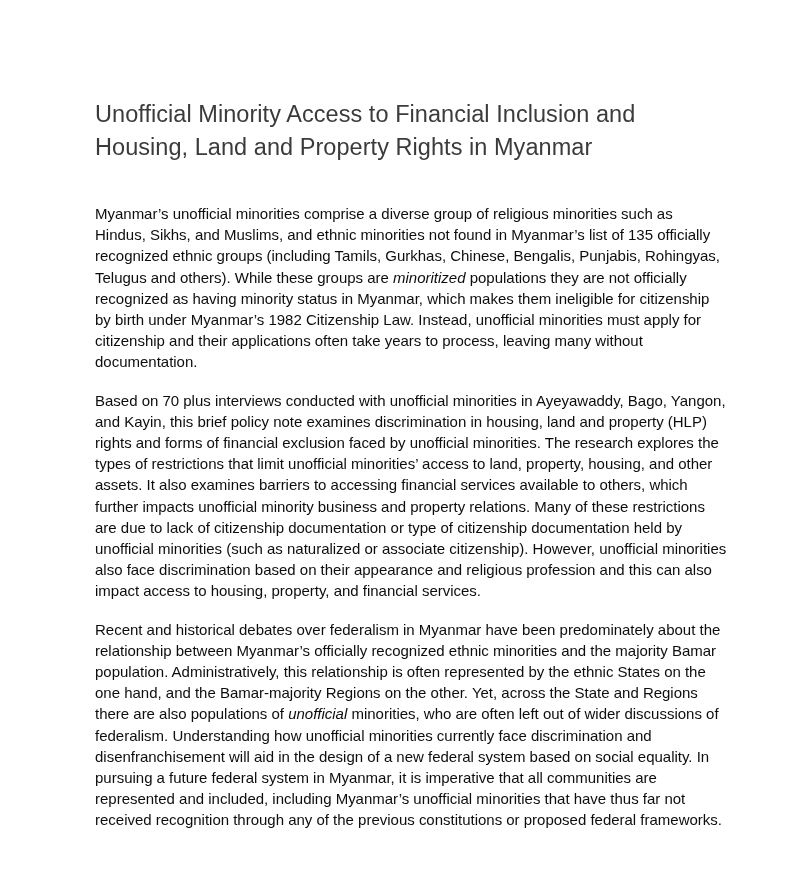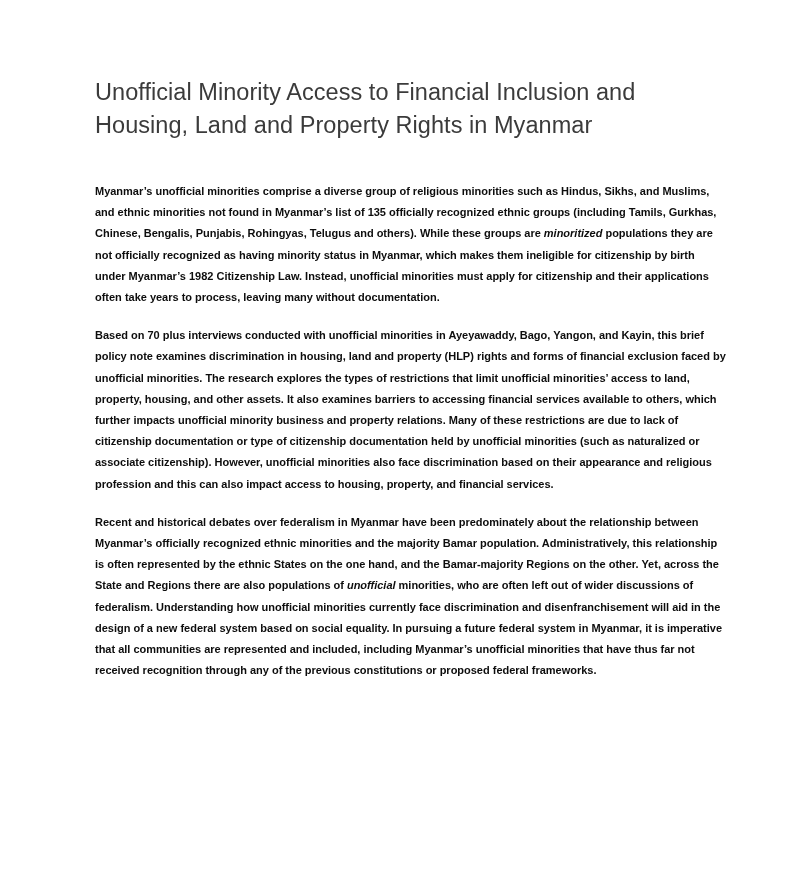--- a/index.html
+++ b/index.html
@@ -18,42 +18,42 @@
     position: relative;
     width: 810px;
     height: 886px;
     background: #ffffff;
     box-sizing: border-box;
   }
 
   .doc-body {
     position: absolute;
     left: 95px;
-    top: 76px;
+    top: 98px;
     width: 632px;
   }
 
   .doc-title {
     color: #3b3b3b;
     font-size: 23.5px;
     font-weight: 400;
     line-height: 33px;
     letter-spacing: 0.05px;
     margin: 0 0 0 0;
     width: 625px;
   }
 
   .paragraphs {
     margin-top: 39px;
   }
 
   .para {
     color: #0d0d0d;
-    font-size: 11px;
-    font-weight: 700;
+    font-size: 15px;
+    font-weight: 400;
     line-height: 21.2px;
     margin: 0 0 17px 0;
     text-align: left;
     letter-spacing: -0.01px;
   }
 
   .para:last-child {
     margin-bottom: 14px;
   }
 

